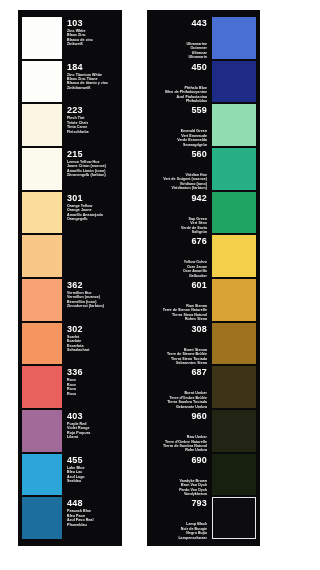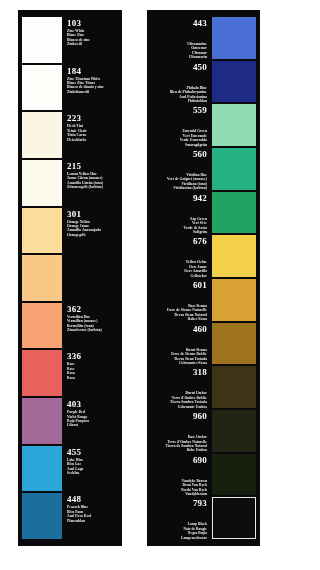--- a/index.html
+++ b/index.html
@@ -10,21 +10,20 @@
     overflow:hidden;
   }
   .sheet{
     position:relative;
     width:274px;height:570px;
     background:#ffffff;
     display:flex;
     justify-content:space-between;
     padding:10px 14px 24px 18px;
     box-sizing:border-box;
-    font-family:Liberation Serif, serif;
   }
   .panel{
     background:#0a0a0c;
     box-sizing:border-box;
     display:flex;
     flex-direction:column;
     justify-content:space-between;
   }
   .panel-left{ width:104px; padding:6px 4px 6px 4px; }
   .panel-right{ width:113px; padding:6px 4px 6px 4px; }
@@ -152,20 +151,32 @@
           <div class="code">362</div>
           <div class="names">
             <div>Vermilion Hue</div>
             <div>Vermillon (nuance)</div>
             <div>Bermellón (tono)</div>
             <div>Zinnoberrot (farbton)</div>
           </div>
         </div>
       </div>
       <div class="row">
+        <div class="swatch" style="background: rgb(245, 149, 95);"></div>
+        <div class="info">
+          <div class="code">302</div>
+          <div class="names">
+            <div>Scarlet</div>
+            <div>Ecarlate</div>
+            <div>Escarlata</div>
+            <div>Scharlachrot</div>
+          </div>
+        </div>
+      </div>
+      <div class="row">
         <div class="swatch" style="background: rgb(232, 97, 92);"></div>
         <div class="info">
           <div class="code">336</div>
           <div class="names">
             <div>Rose</div>
             <div>Rose</div>
             <div>Rosa</div>
             <div>Rosa</div>
           </div>
         </div>
@@ -288,33 +299,33 @@
             <div>Raw Sienna</div>
             <div>Terre de Sienne Naturelle</div>
             <div>Tierra Siena Natural</div>
             <div>Rohes Siena</div>
           </div>
         </div>
       </div>
       <div class="row row-right">
         <div class="swatch" style="background: rgb(158, 115, 32);"></div>
         <div class="info">
-          <div class="code">460</div>
+          <div class="code">308</div>
           <div class="names">
             <div>Burnt Sienna</div>
             <div>Terre de Sienne Brûlée</div>
             <div>Tierra Siena Tostada</div>
             <div>Gebranntes Siena</div>
           </div>
         </div>
       </div>
       <div class="row row-right">
         <div class="swatch" style="background: rgb(60, 52, 20);"></div>
         <div class="info">
-          <div class="code">318</div>
+          <div class="code">687</div>
           <div class="names">
             <div>Burnt Umber</div>
             <div>Terre d'Ombre Brûlée</div>
             <div>Tierra Sombra Tostada</div>
             <div>Gebrannte Umbra</div>
           </div>
         </div>
       </div>
       <div class="row row-right">
         <div class="swatch" style="background: rgb(34, 36, 20);"></div>

